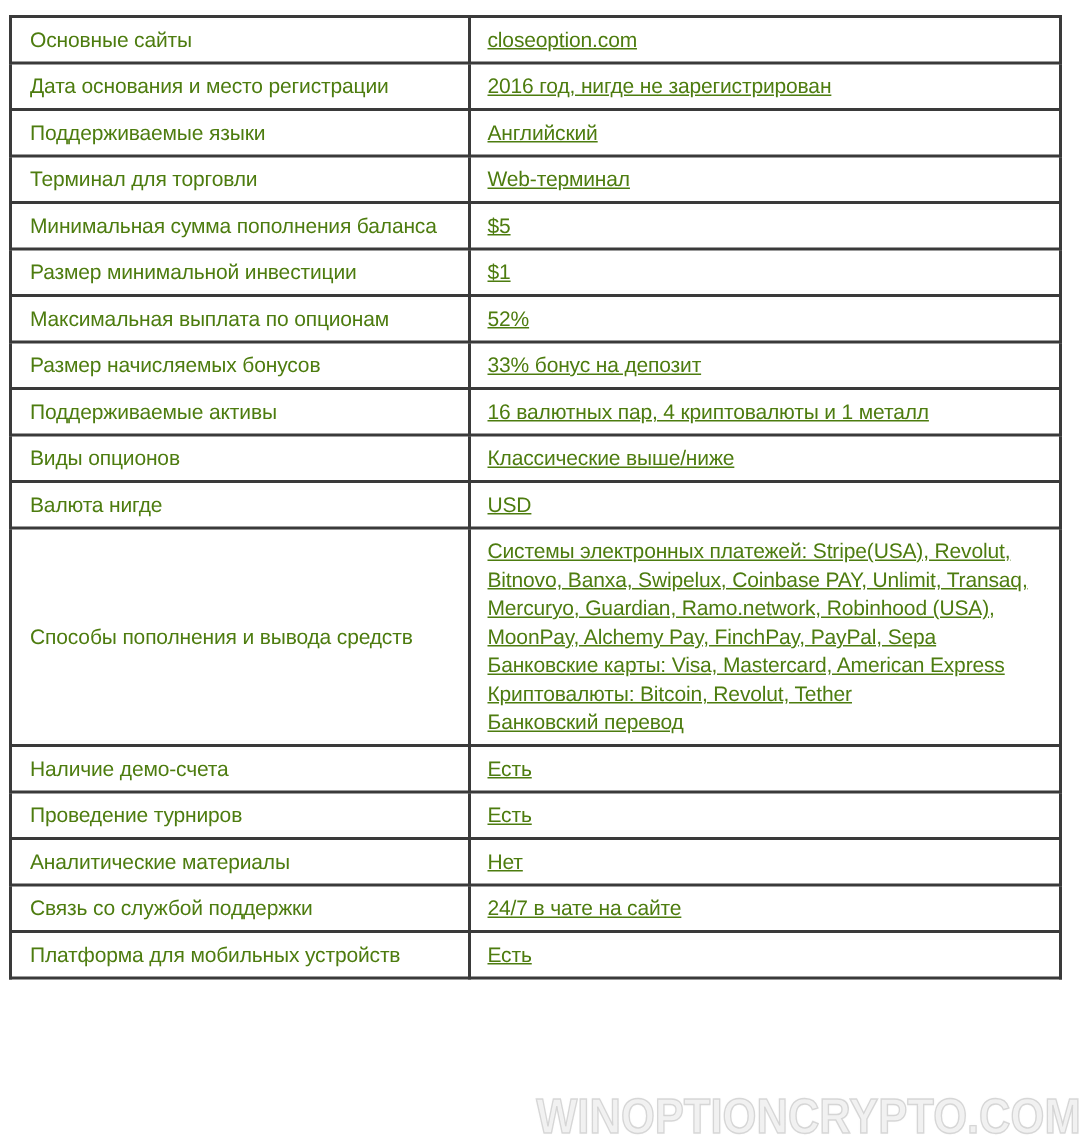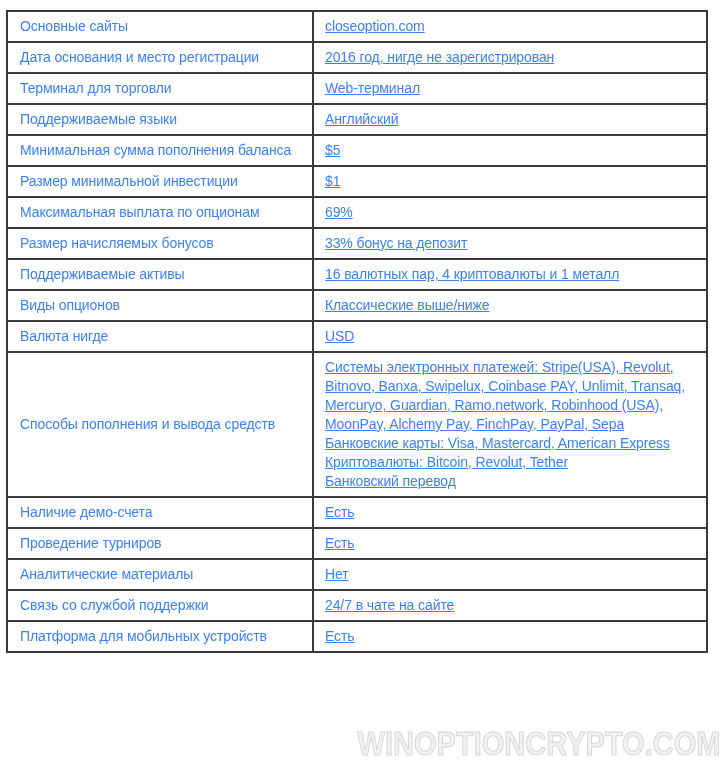--- a/index.html
+++ b/index.html
@@ -22,21 +22,21 @@
     width: 702px;
     border-collapse: collapse;
     table-layout: fixed;
     background: #ffffff;
   }
   table.spec-table td {
     border: 2px solid #3a3a3a;
     vertical-align: middle;
     font-size: 14px;
     line-height: 19px;
-    color: #3b82f6;
+    color: #4d7c0f;
     letter-spacing: -0.1px;
   }
   td.label-cell {
     width: 284px;
     padding: 5px 8px 5px 12px;
   }
   td.value-cell {
     padding: 5px 8px 5px 11px;
     text-decoration: underline;
   }
@@ -70,38 +70,38 @@
     <tbody>
         <tr>
           <td class="label-cell">Основные сайты</td>
           <td class="value-cell">closeoption.com</td>
         </tr>
         <tr>
           <td class="label-cell">Дата основания и место регистрации</td>
           <td class="value-cell">2016 год, нигде не зарегистрирован</td>
         </tr>
         <tr>
+          <td class="label-cell">Поддерживаемые языки</td>
+          <td class="value-cell">Английский</td>
+        </tr>
+        <tr>
           <td class="label-cell">Терминал для торговли</td>
           <td class="value-cell">Web-терминал</td>
-        </tr>
-        <tr>
-          <td class="label-cell">Поддерживаемые языки</td>
-          <td class="value-cell">Английский</td>
         </tr>
         <tr>
           <td class="label-cell">Минимальная сумма пополнения баланса</td>
           <td class="value-cell">$5</td>
         </tr>
         <tr>
           <td class="label-cell">Размер минимальной инвестиции</td>
           <td class="value-cell">$1</td>
         </tr>
         <tr>
           <td class="label-cell">Максимальная выплата по опционам</td>
-          <td class="value-cell">69%</td>
+          <td class="value-cell">52%</td>
         </tr>
         <tr>
           <td class="label-cell">Размер начисляемых бонусов</td>
           <td class="value-cell">33% бонус на депозит</td>
         </tr>
         <tr>
           <td class="label-cell">Поддерживаемые активы</td>
           <td class="value-cell">16 валютных пар, 4 криптовалюты и 1 металл</td>
         </tr>
         <tr>

